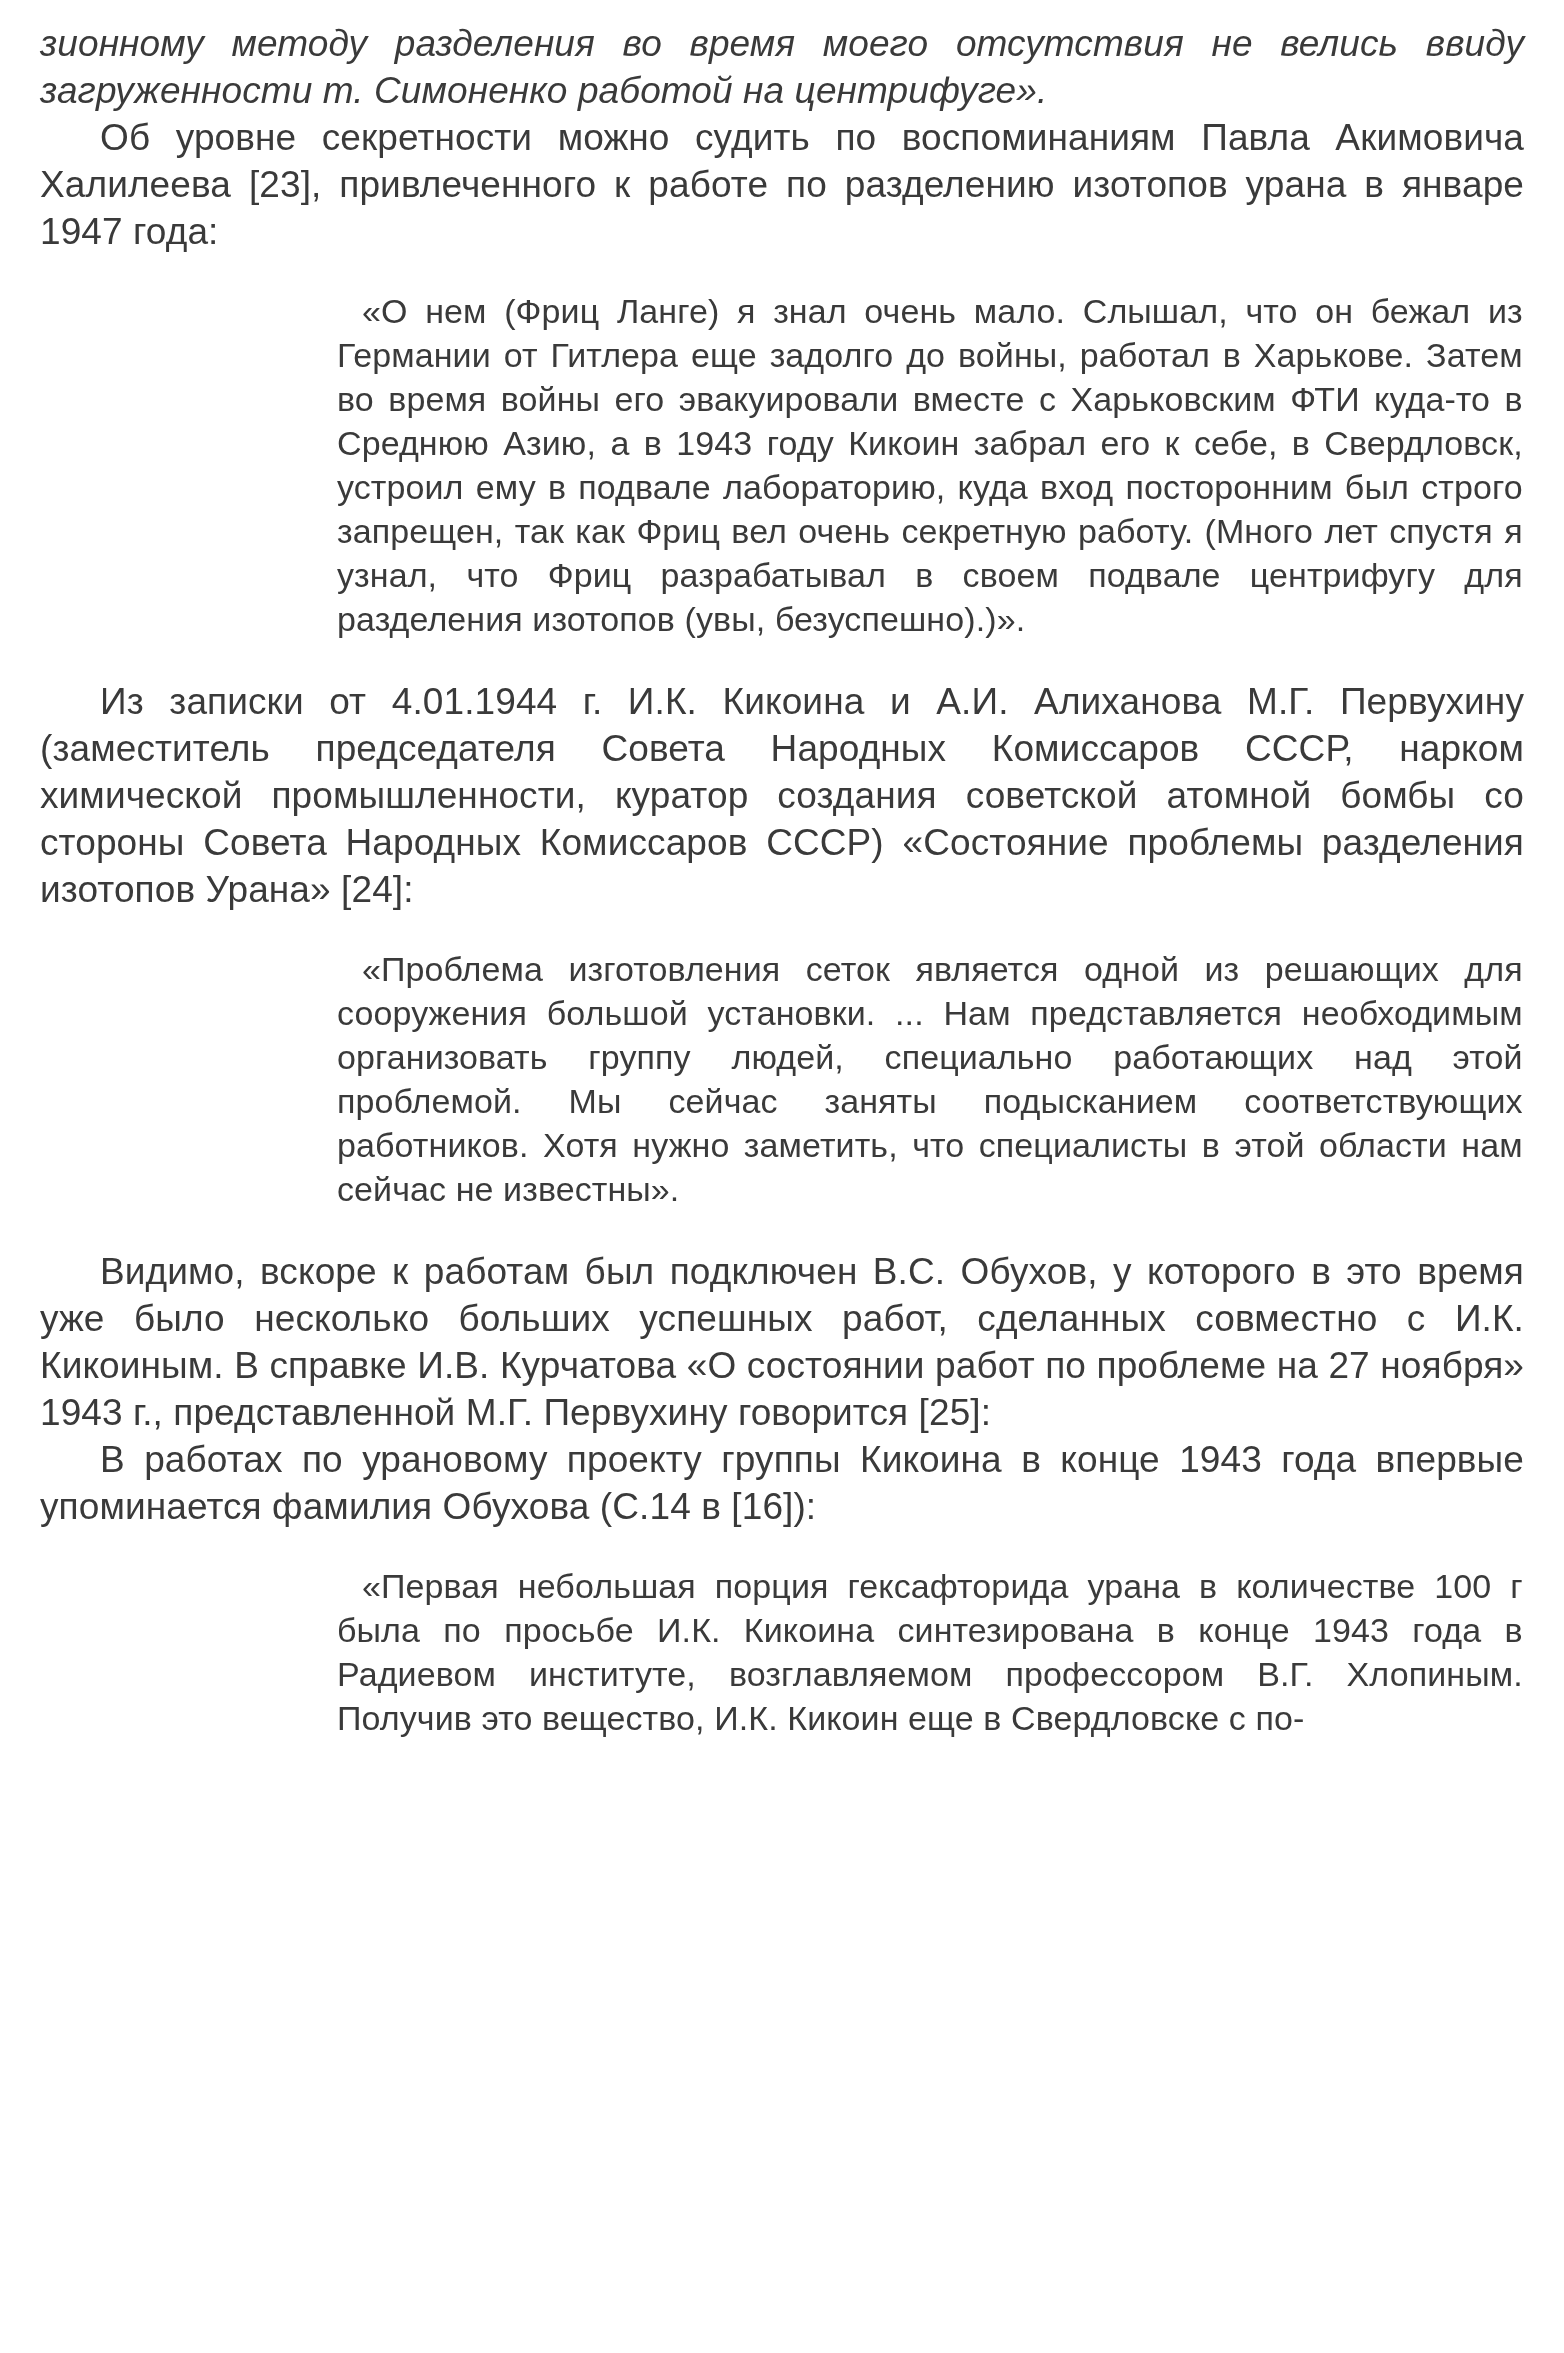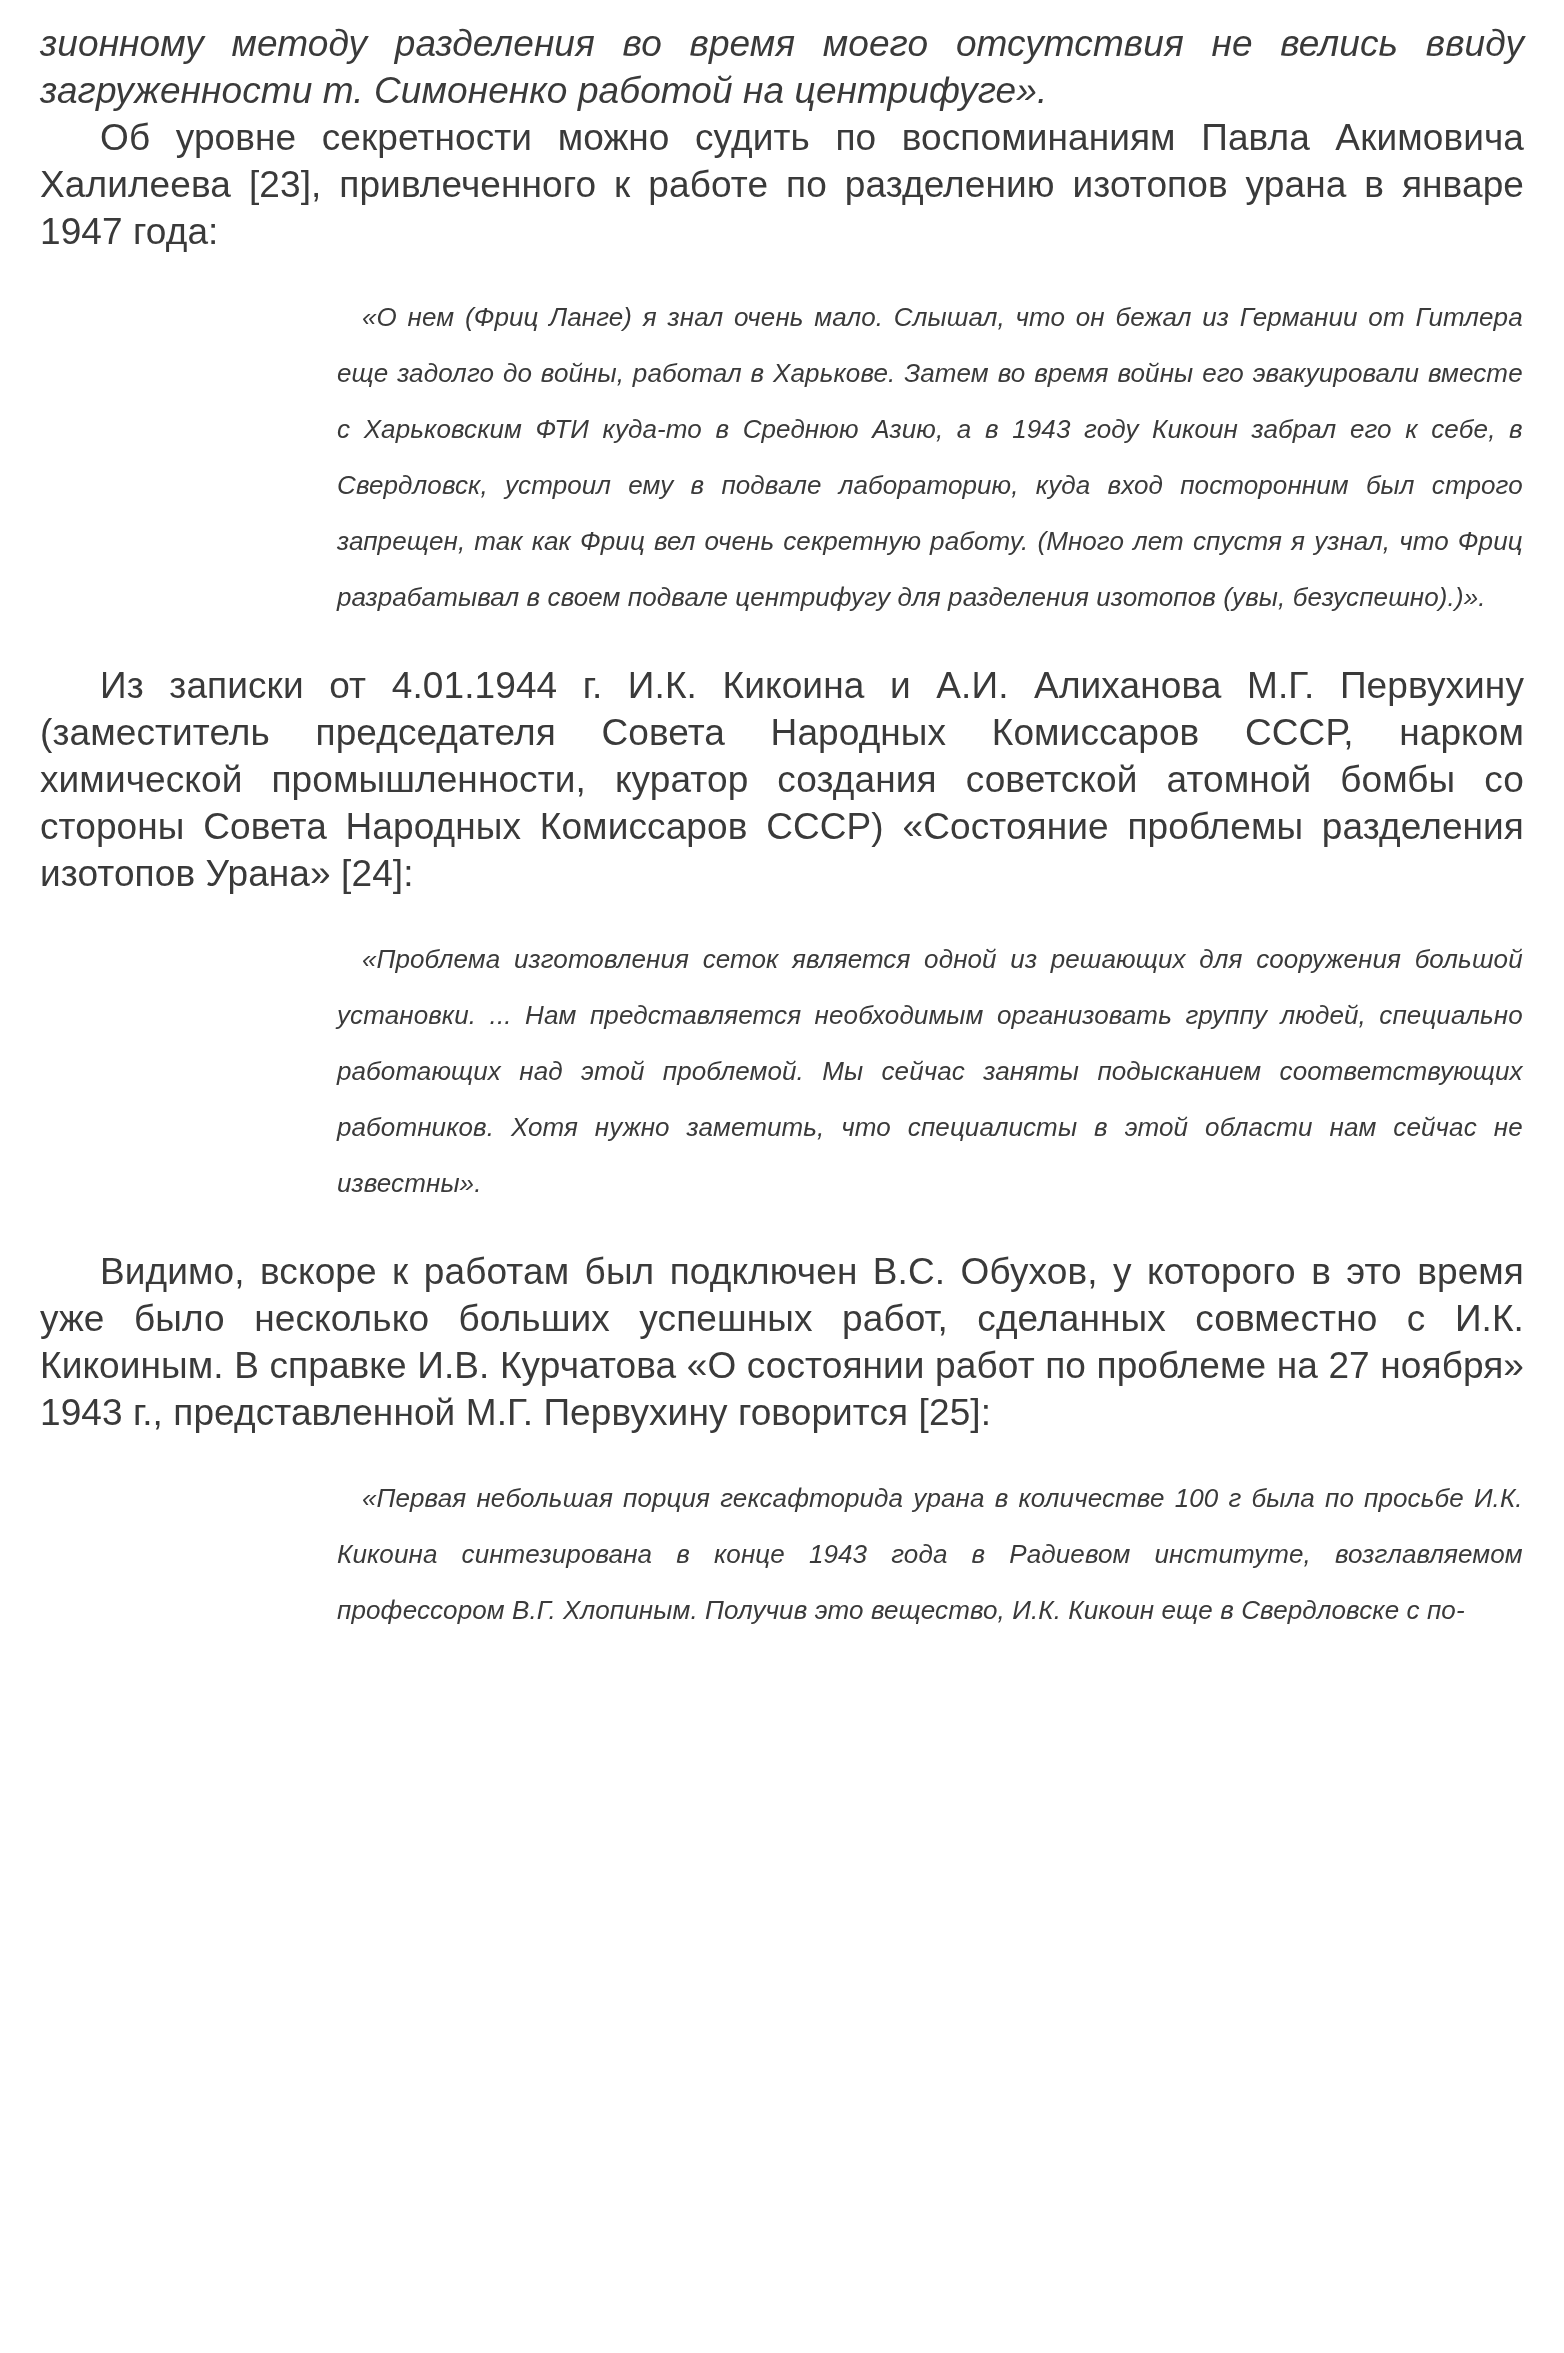--- a/index.html
+++ b/index.html
@@ -35,23 +35,22 @@
     hyphens: auto;
     -webkit-hyphens: auto;
     letter-spacing: 0.1px;
   }
   .para.continuation {
     text-indent: 0;
     font-style: italic;
   }
   .quote {
     margin: 34px 1.3px 37px 297px;
-    font-size: 26px;
-    line-height: 56px;
-    font-style: italic;
+    font-size: 34px;
+    line-height: 44px;
     text-align: justify;
     text-indent: 25px;
     hyphens: auto;
     -webkit-hyphens: auto;
     letter-spacing: 0.1px;
   }
   .footer {
     position: absolute;
     left: 40px;
     right: 40px;
@@ -81,20 +80,21 @@
 
     <blockquote class="quote">«О нем (Фриц Ланге) я знал очень мало. Слышал, что он бежал из Германии от Гитлера еще задолго до войны, работал в Харькове. Затем во время войны его эвакуировали вместе с Харьковским ФТИ куда-то в Среднюю Азию, а в 1943 году Кикоин забрал его к себе, в Свердловск, устроил ему в подвале лабораторию, куда вход посторонним был строго запрещен, так как Фриц вел очень секретную работу. (Много лет спустя я узнал, что Фриц разрабатывал в своем подвале центрифугу для разделения изотопов (увы, безуспешно).)».</blockquote>
 
     <p class="para">Из записки от 4.01.1944 г. И.К. Кикоина и А.И. Алиханова М.Г. Первухину (заместитель председателя Совета Народных Комиссаров СССР, нарком химической промышленности, куратор создания советской атомной бомбы со стороны Совета Народных Комиссаров СССР) «Состояние проблемы разделения изотопов Урана» [24]:</p>
 
     <blockquote class="quote">«Проблема изготовления сеток является одной из решающих для сооружения большой установки. ... Нам представляется необходимым организовать группу людей, специально работающих над этой проблемой. Мы сейчас заняты подысканием соответствующих работников. Хотя нужно заметить, что специалисты в этой области нам сейчас не известны».</blockquote>
 
     <p class="para">Видимо, вскоре к работам был подключен В.С. Обухов, у которого в это время уже было несколько больших успешных работ, сделанных совместно с И.К. Кикоиным. В справке И.В. Курчатова «О состоянии работ по проблеме на 27 ноября» 1943 г., представленной М.Г. Первухину говорится [25]:</p>
 
 
+    <p class="para">В работах по урановому проекту группы Кикоина в конце 1943 года впервые упоминается фамилия Обухова (С.14 в [16]):</p>
 
     <blockquote class="quote">«Первая небольшая порция гексафторида урана в количестве 100 г была по просьбе И.К. Кикоина синтезирована в конце 1943 года в Радиевом институте, возглавляемом профессором В.Г. Хлопиным. Получив это вещество, И.К. Кикоин еще в Свердловске с по-</blockquote>
   </main>
 
   <footer class="footer">
     <div class="rule"></div>
   </footer>
 </div>
 
 

